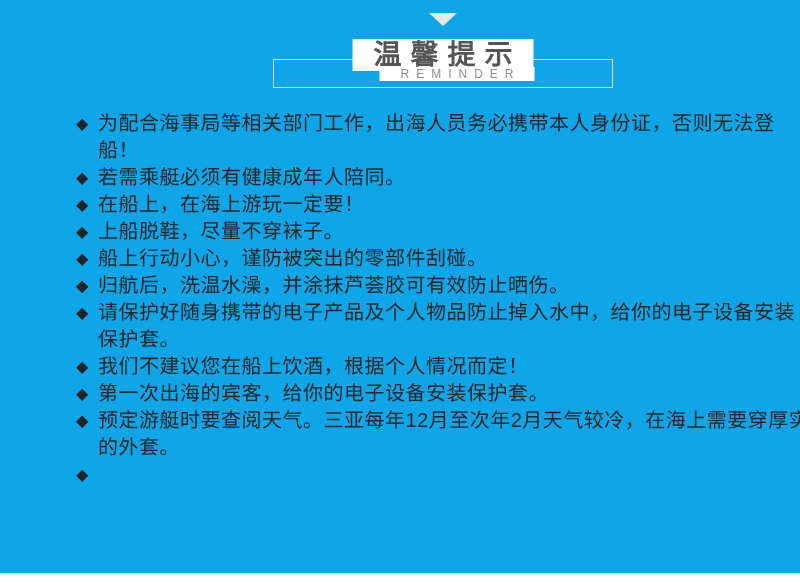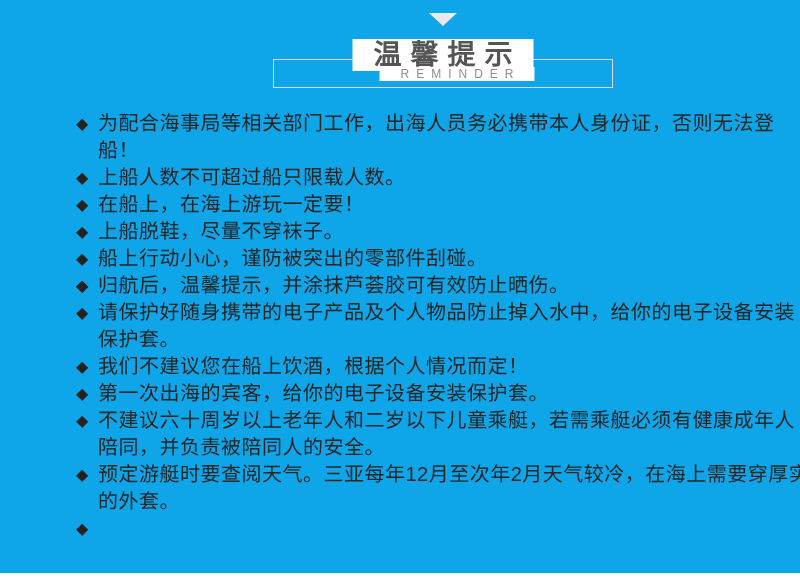--- a/index.html
+++ b/index.html
@@ -109,27 +109,27 @@
     <div class="down-triangle"></div>
   </div>
 
   <div class="header-box">
     <h1 class="header-title">温馨提示</h1>
     <div class="header-subtitle">REMINDER</div>
   </div>
 
   <ul class="reminder-list">
     <li class="reminder-item"><span class="bullet">◆</span><span>为配合海事局等相关部门工作，出海人员务必携带本人身份证，否则无法登船！</span></li>
-    <li class="reminder-item"><span class="bullet">◆</span><span>上船人数不可超过船只限载人数。</span></li>
+    <li class="reminder-item"><span class="bullet">◆</span><span>若需乘艇必须有健康成年人陪同。</span></li>
     <li class="reminder-item"><span class="bullet">◆</span><span>在船上，在海上游玩一定要！</span></li>
     <li class="reminder-item"><span class="bullet">◆</span><span>上船脱鞋，尽量不穿袜子。</span></li>
     <li class="reminder-item"><span class="bullet">◆</span><span>船上行动小心，谨防被突出的零部件刮碰。</span></li>
     <li class="reminder-item"><span class="bullet">◆</span></li>
-    <li class="reminder-item"><span class="bullet">◆</span><span>归航后，温馨提示，并涂抹芦荟胶可有效防止晒伤。</span></li>
+    <li class="reminder-item"><span class="bullet">◆</span><span>归航后，洗温水澡，并涂抹芦荟胶可有效防止晒伤。</span></li>
     <li class="reminder-item"><span class="bullet">◆</span><span>请保护好随身携带的电子产品及个人物品防止掉入水中，给你的电子设备安装保护套。</span></li>
     <li class="reminder-item"><span class="bullet">◆</span><span>我们不建议您在船上饮酒，根据个人情况而定！</span></li>
     <li class="reminder-item"><span class="bullet">◆</span><span>第一次出海的宾客，给你的电子设备安装保护套。</span></li>
-    <li class="reminder-item"><span class="bullet">◆</span><span>不建议六十周岁以上老年人和二岁以下儿童乘艇，若需乘艇必须有健康成年人陪同，并负责被陪同人的安全。</span></li>
+    <li class="reminder-item"><span class="bullet">◆</span></li>
     <li class="reminder-item"><span class="bullet">◆</span><span>预定游艇时要查阅天气。三亚每年12月至次年2月天气较冷，在海上需要穿厚实的外套。</span></li>
     <li class="reminder-item"><span class="bullet">◆</span></li>
   </ul>
 
 </div>
 
 </body></html>

